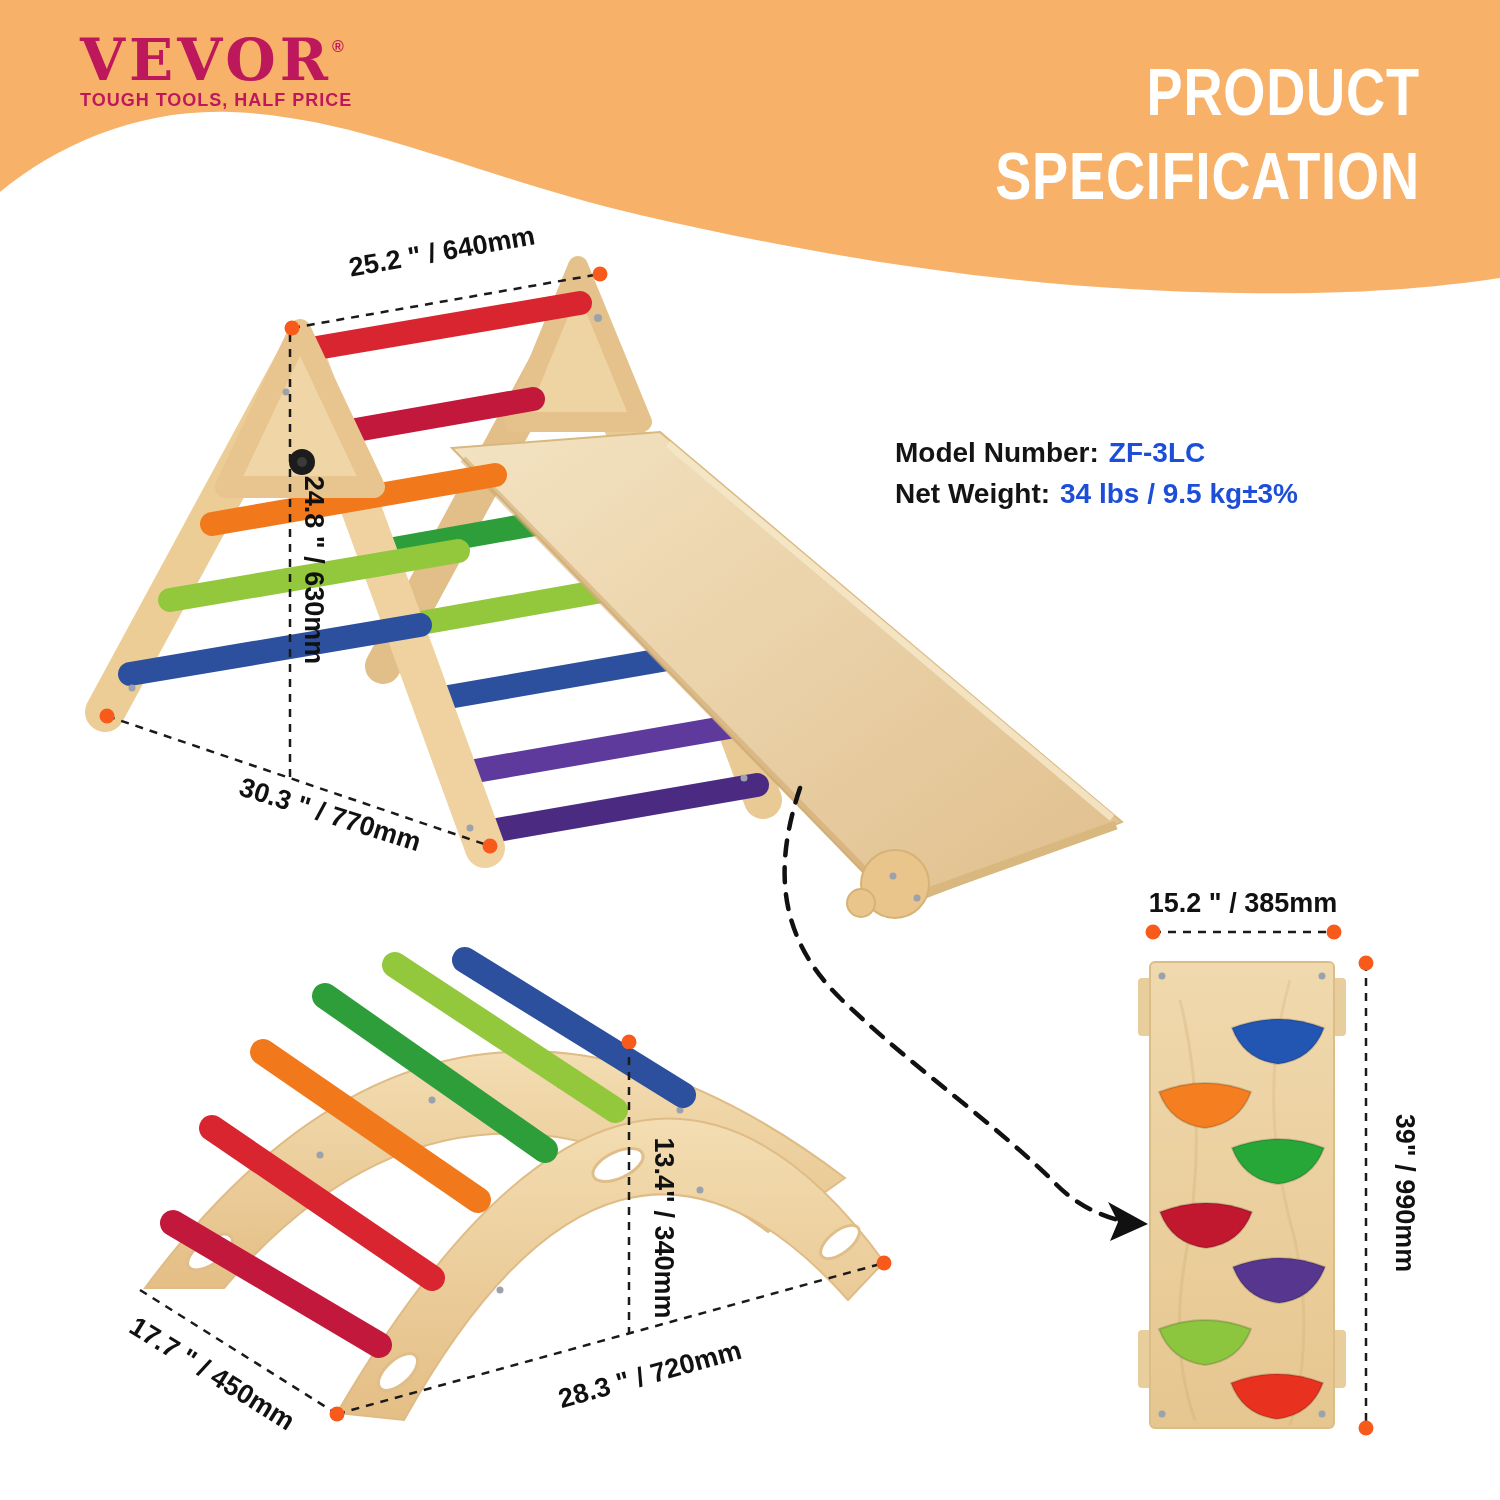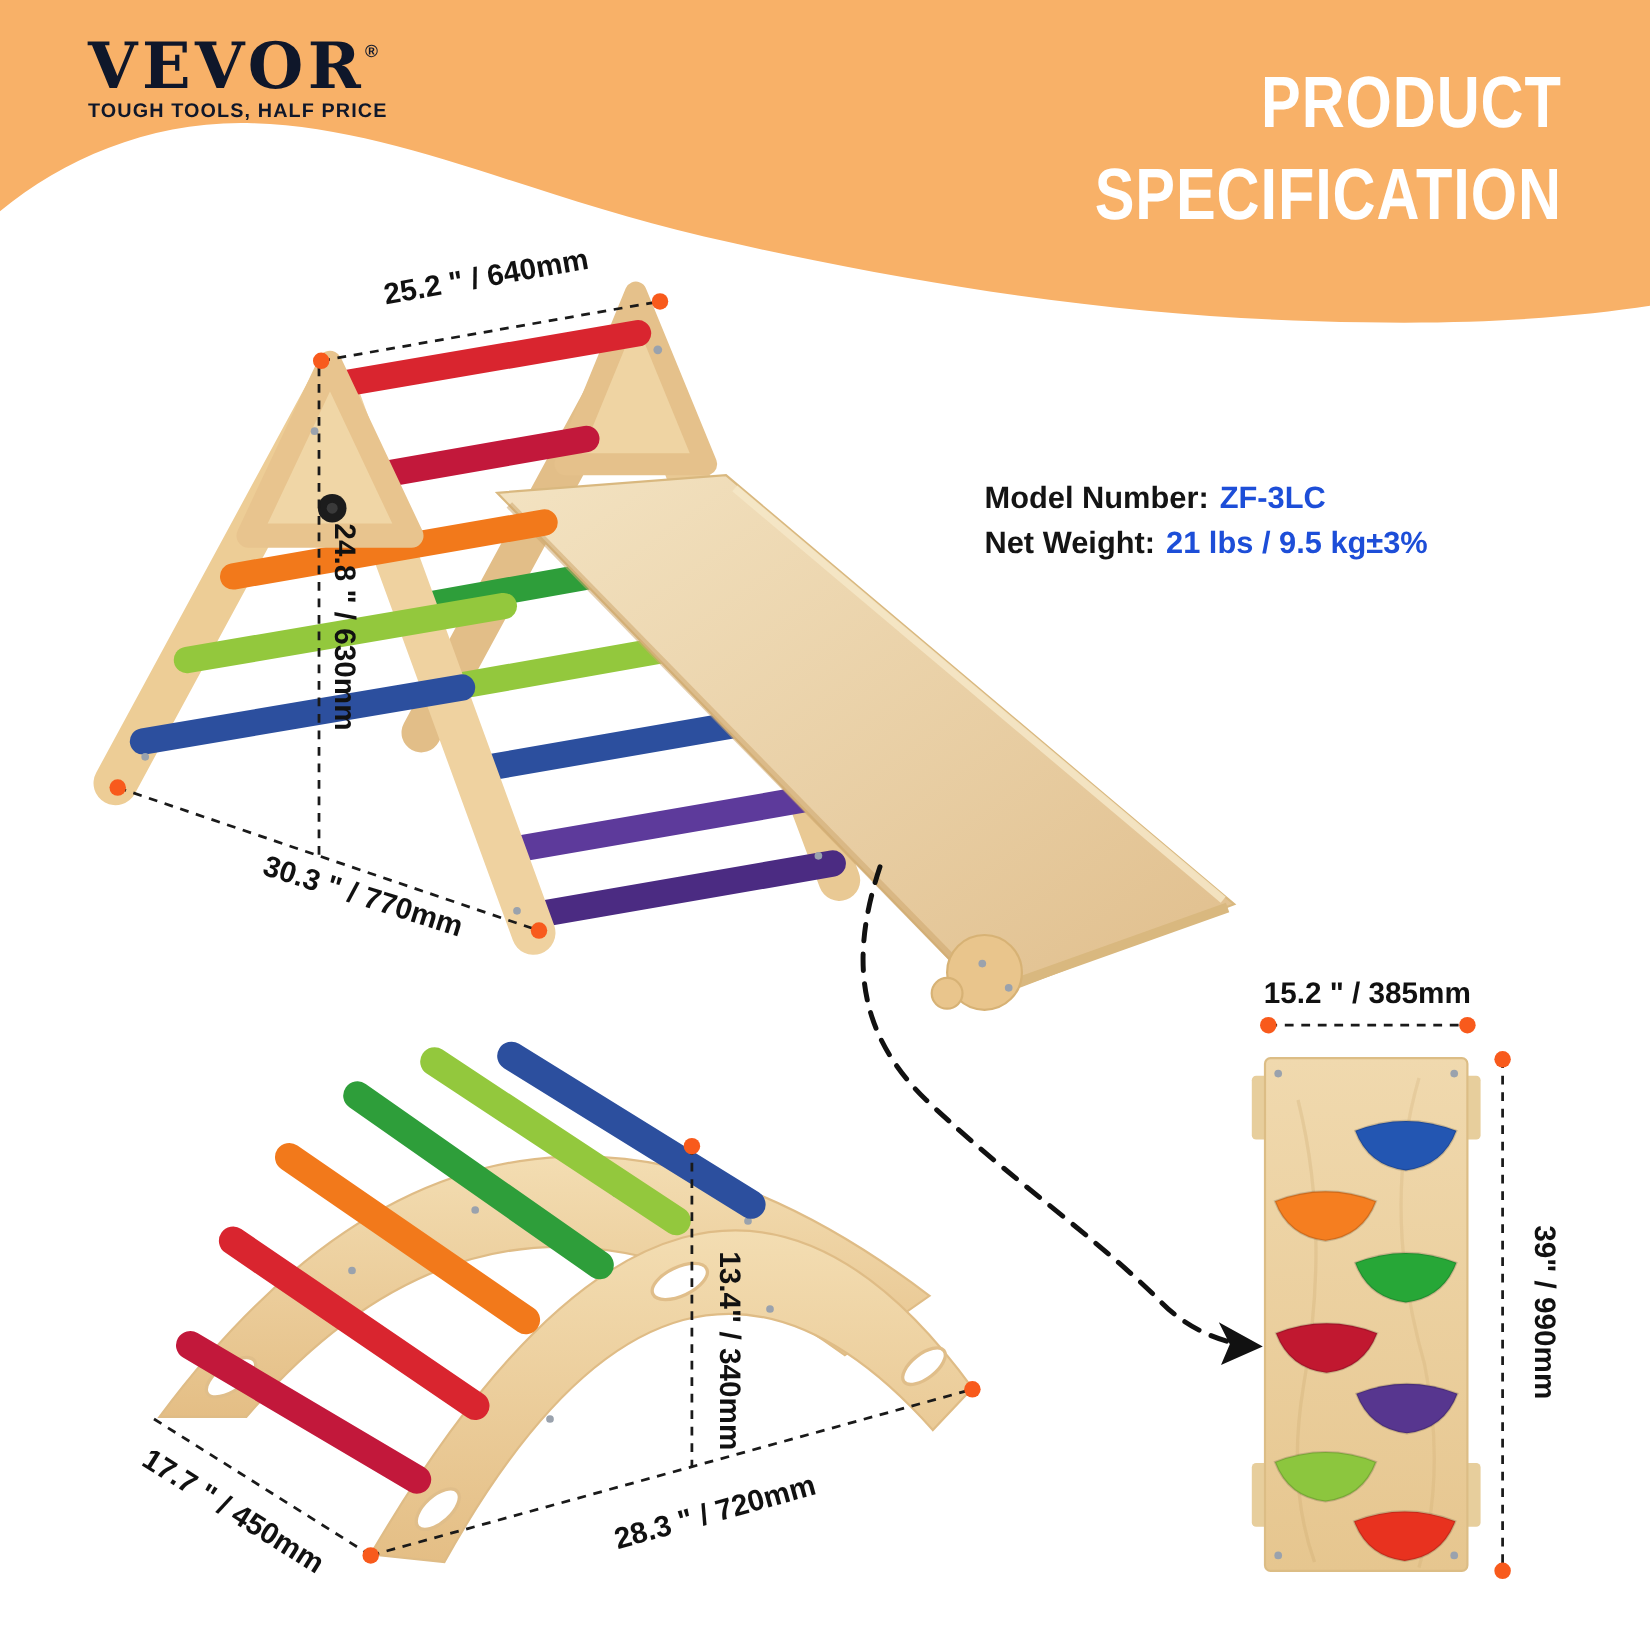--- a/index.html
+++ b/index.html
@@ -1,20 +1,20 @@
 <!DOCTYPE html>
 <html><head>
 <meta charset="utf-8">
 <style>
   html,body{margin:0;padding:0;background:#ffffff;}
   #canvas{position:relative;width:1500px;height:1500px;overflow:hidden;background:#ffffff;
           font-family:"Liberation Sans", sans-serif;}
   #scene{position:absolute;left:0;top:0;width:1500px;height:1500px;}
   
-  #brand{position:absolute;left:80px;top:30px;color:#0f172a;z-index:5;}
+  #brand{position:absolute;left:80px;top:30px;color:#be185d;z-index:5;}
   #brand-name{font-family:"DejaVu Serif", serif;font-weight:bold;font-size:58px;
               letter-spacing:4px;line-height:60px;}
   #brand-reg{font-size:16px;vertical-align:28px;letter-spacing:0;font-family:"Liberation Sans",sans-serif;font-weight:bold;}
   #brand-tagline{font-weight:bold;font-size:18px;letter-spacing:1px;margin-top:0;}
   #page-title{position:absolute;right:80px;top:50px;text-align:right;color:#ffffff;z-index:5;
               font-weight:bold;font-size:66px;line-height:84px;letter-spacing:1px;
               transform:scaleX(0.82);transform-origin:top right;}
   
   #spec-list{position:absolute;left:895px;top:432px;z-index:4;}
   .spec-row{display:flex;gap:10px;font-weight:bold;font-size:28px;line-height:41px;white-space:nowrap;text-align:center;}
@@ -183,21 +183,21 @@
     <div>SPECIFICATION</div>
   </div>
 
   <div id="spec-list">
     <div class="spec-row">
       <span class="spec-label">Model Number:</span>
       <span class="spec-value">ZF-3LC</span>
     </div>
     <div class="spec-row">
       <span class="spec-label">Net Weight:</span>
-      <span class="spec-value">21 lbs / 9.5 kg±3%</span>
+      <span class="spec-value">34 lbs / 9.5 kg±3%</span>
     </div>
   </div>
 
   <div class="dim-label" style="left:442px;top:252px;transform:translate(-50%,-50%) rotate(-10deg);">25.2 " / 640mm</div>
   <div class="dim-label" style="left:313px;top:570px;transform:translate(-50%,-50%) rotate(90deg);">24.8 " / 630mm</div>
   <div class="dim-label" style="left:330px;top:815px;transform:translate(-50%,-50%) rotate(17.5deg);">30.3 " / 770mm</div>
   <div class="dim-label" style="left:212px;top:1374px;transform:translate(-50%,-50%) rotate(32deg);">17.7 " / 450mm</div>
   <div class="dim-label" style="left:650px;top:1375px;transform:translate(-50%,-50%) rotate(-15.5deg);">28.3 " / 720mm</div>
   <div class="dim-label" style="left:663px;top:1228px;transform:translate(-50%,-50%) rotate(90deg);">13.4" / 340mm</div>
   <div class="dim-label" style="left:1243px;top:903px;transform:translate(-50%,-50%);">15.2 " / 385mm</div>

